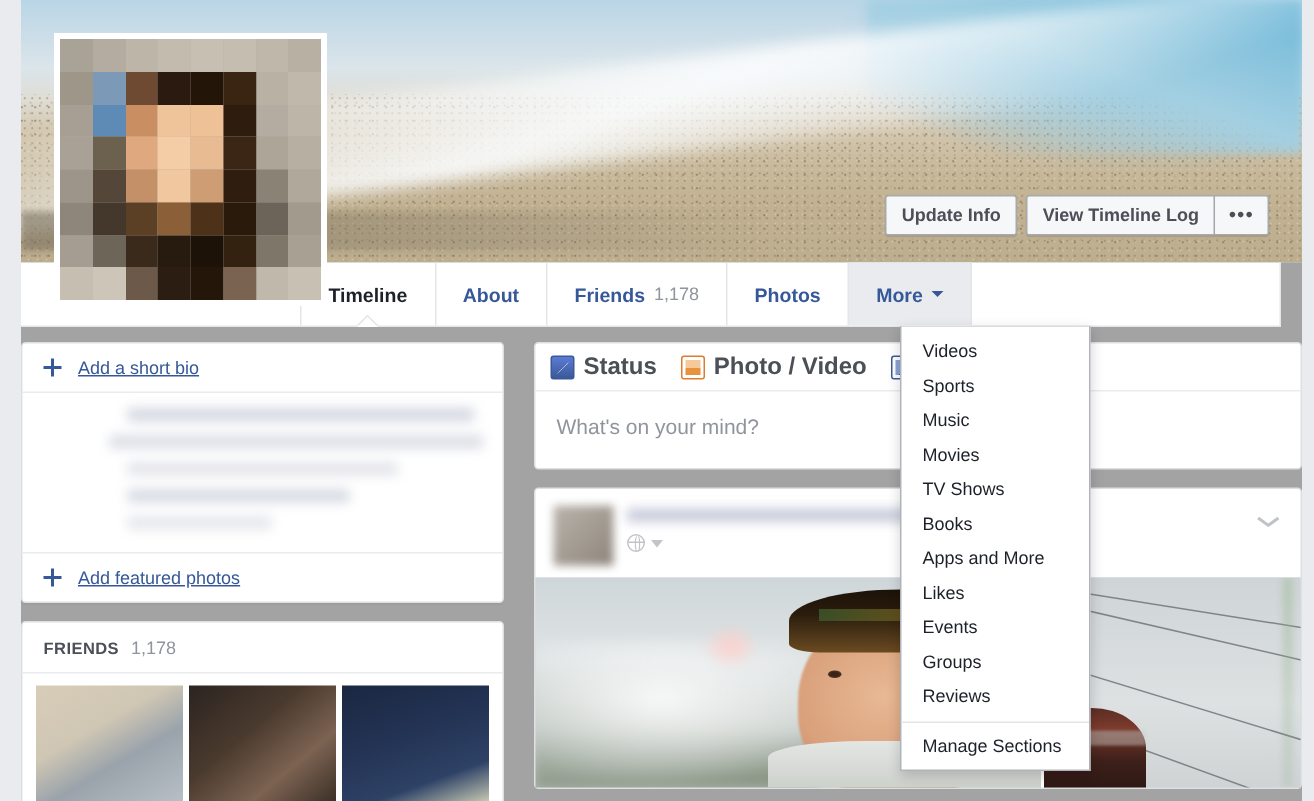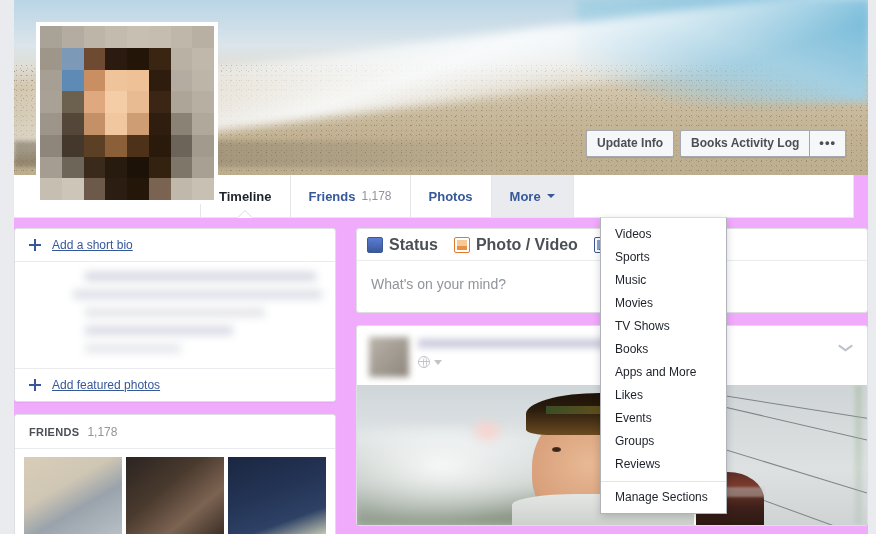--- a/index.html
+++ b/index.html
@@ -11,21 +11,21 @@
     background: #e9ebee;
     font-family: "Liberation Sans", sans-serif;
     font-size: 12px;
     color: #1d2129;
   }
 
   #app {
     position: relative;
     width: 876px;
     height: 534px;
-    background: #f0abfc;
+    background: #a3a3a3;
   }
 
   
   .cover-wrap {
     position: absolute;
     left: 14px; top: 0;
     width: 854px; height: 175px;
     overflow: hidden;
     background: #cfd4d9;
   }
@@ -508,21 +508,21 @@
 
   <div class="cover-wrap">
     <div class="cover-photo"></div>
     <div class="cover-water"></div>
     <div class="cover-surf"></div>
     <div class="cover-darkband"></div>
 
     <div class="cover-actions">
       <button class="btn">Update Info</button>
       <div class="btn-group">
-        <button class="btn">Books Activity Log</button>
+        <button class="btn">View Timeline Log</button>
         <button class="btn">•••</button>
       </div>
     </div>
   </div>
 
   <div class="profile-pic">
     <div class="pix">
       <i style="background:#a9a297"></i>
         <i style="background:#b4aca0"></i>
         <i style="background:#bdb5a8"></i>
@@ -590,20 +590,23 @@
     </div>
   </div>
 
   <div class="navbar">
     <div class="nav-spacer"></div>
 
     <div class="nav-tab active">
       <span>Timeline</span>
     </div>
     <div class="nav-tab">
+      <span>About</span>
+    </div>
+    <div class="nav-tab">
       <span>Friends</span>
       <span class="count">1,178</span>
     </div>
     <div class="nav-tab">
       <span>Photos</span>
     </div>
     <div class="nav-tab open">
       <span>More</span>
       <span class="caret"></span>
     </div>

